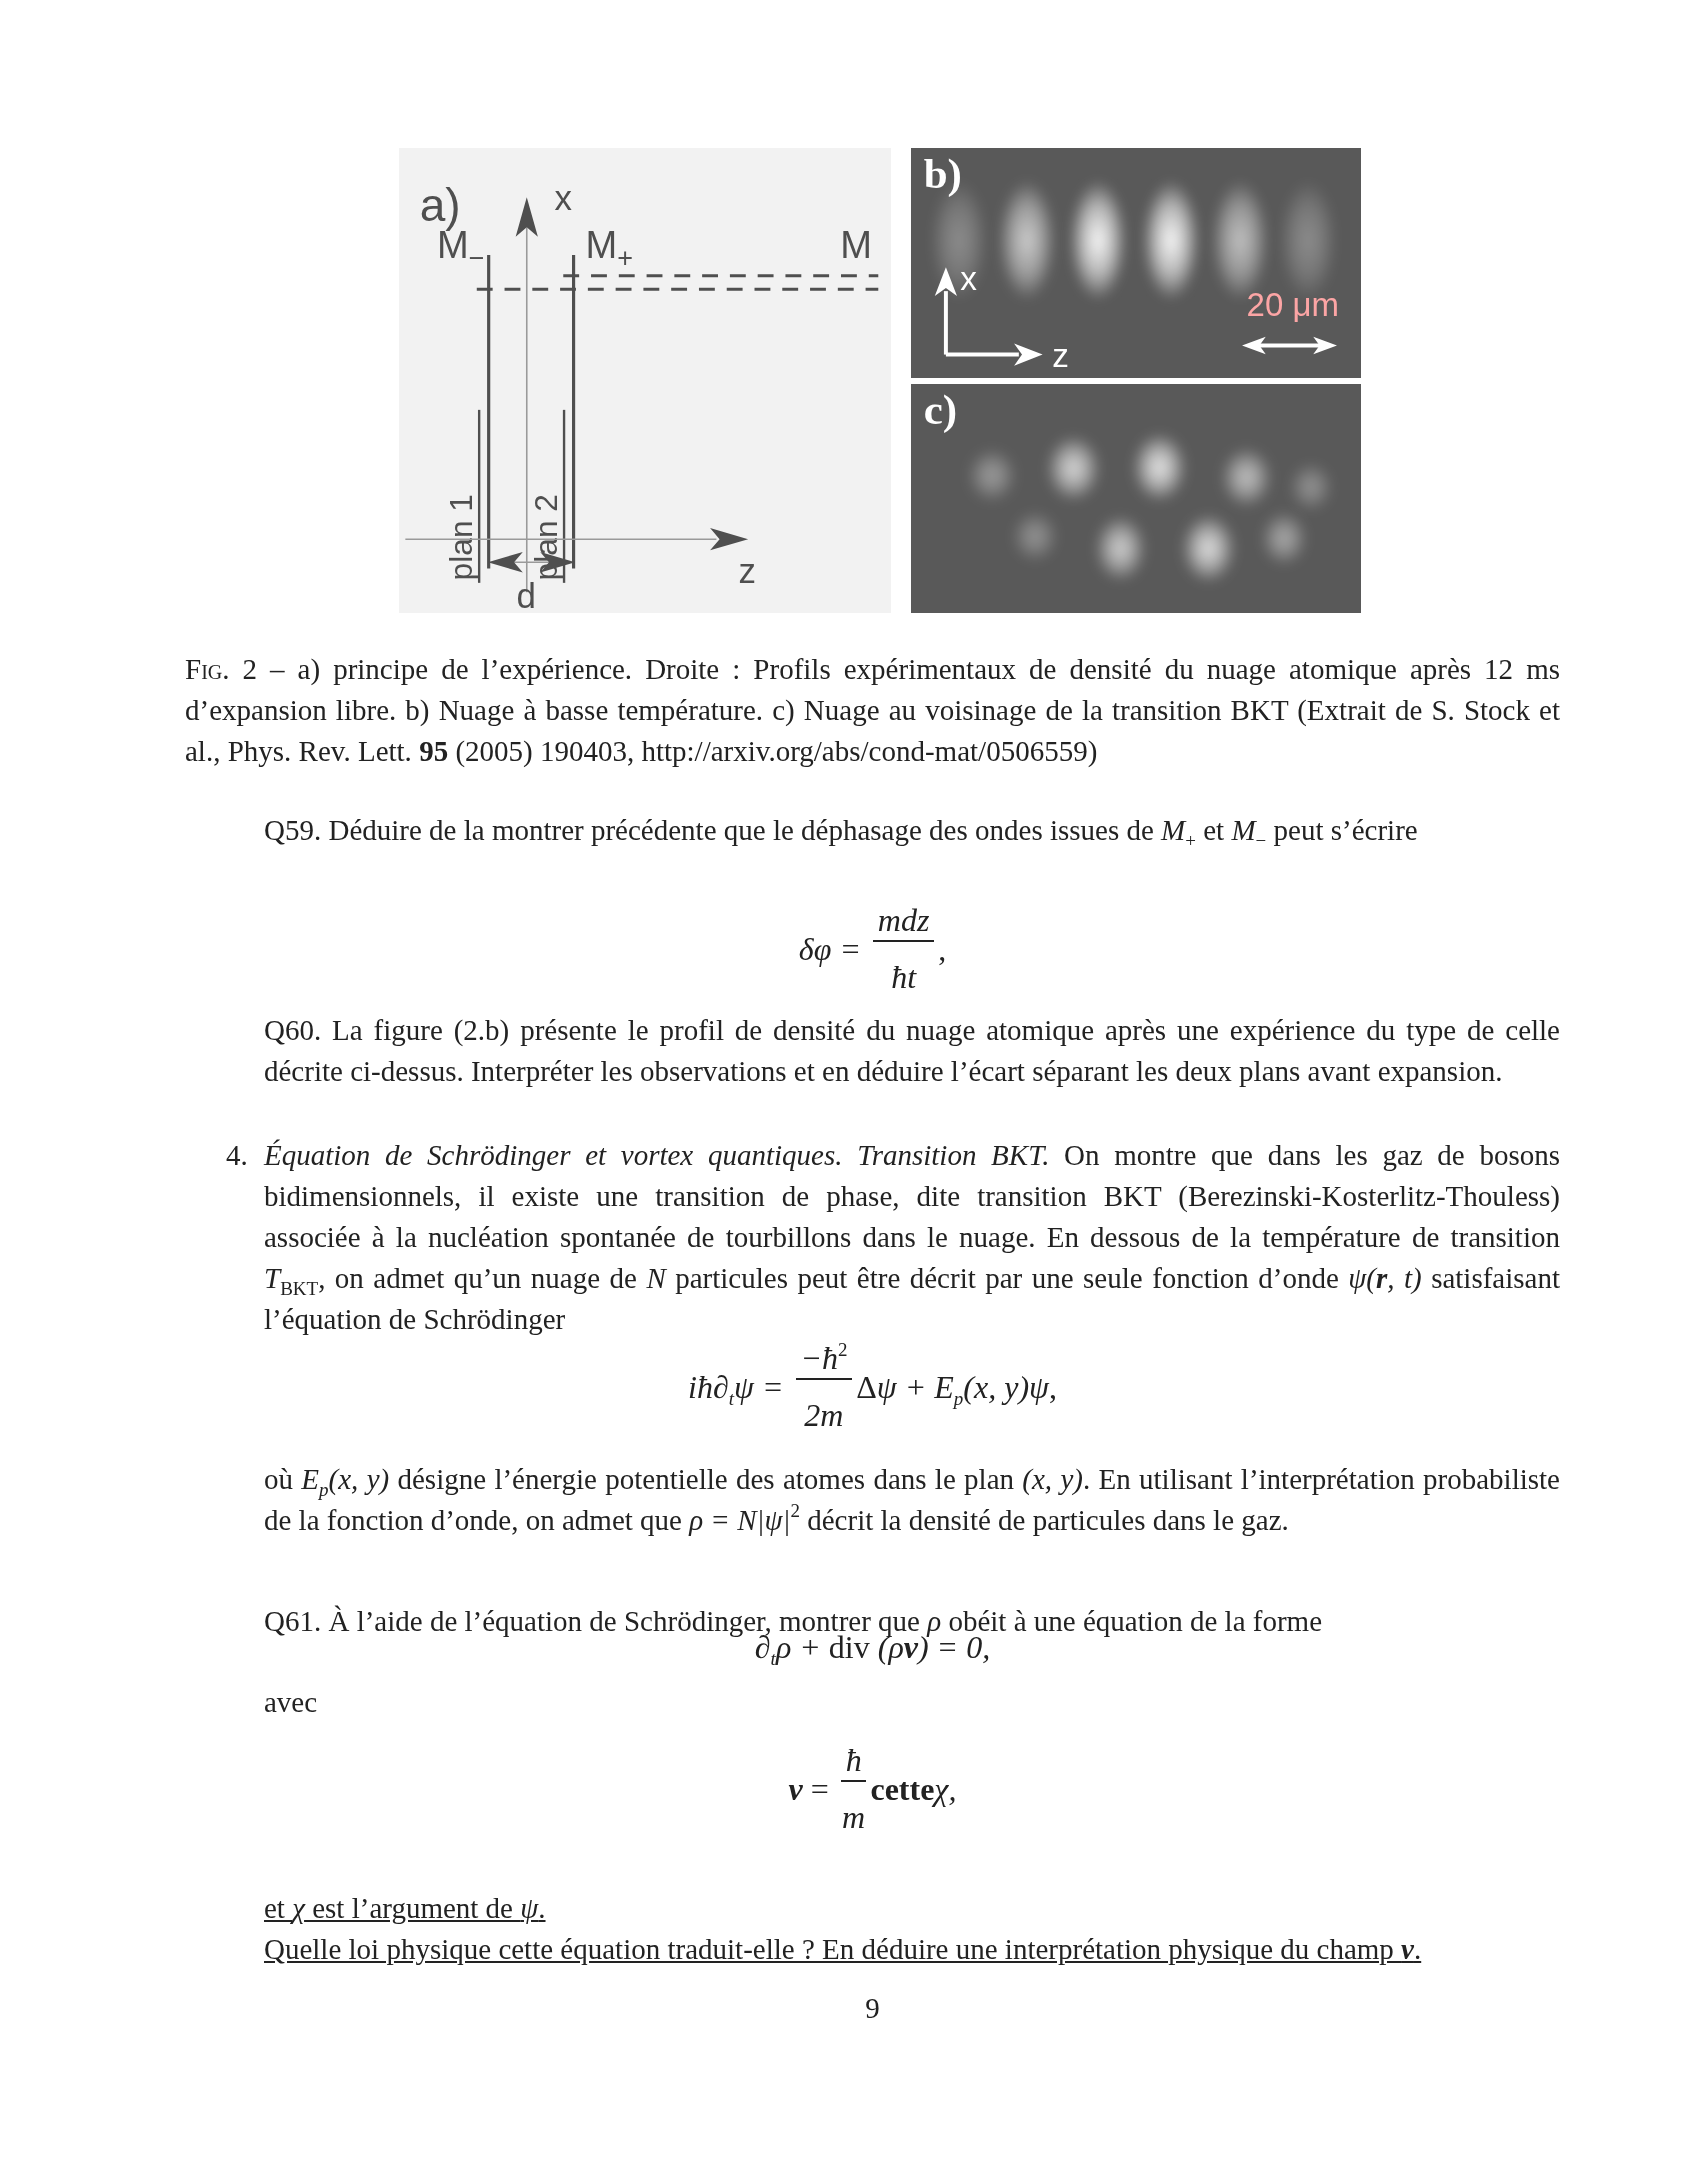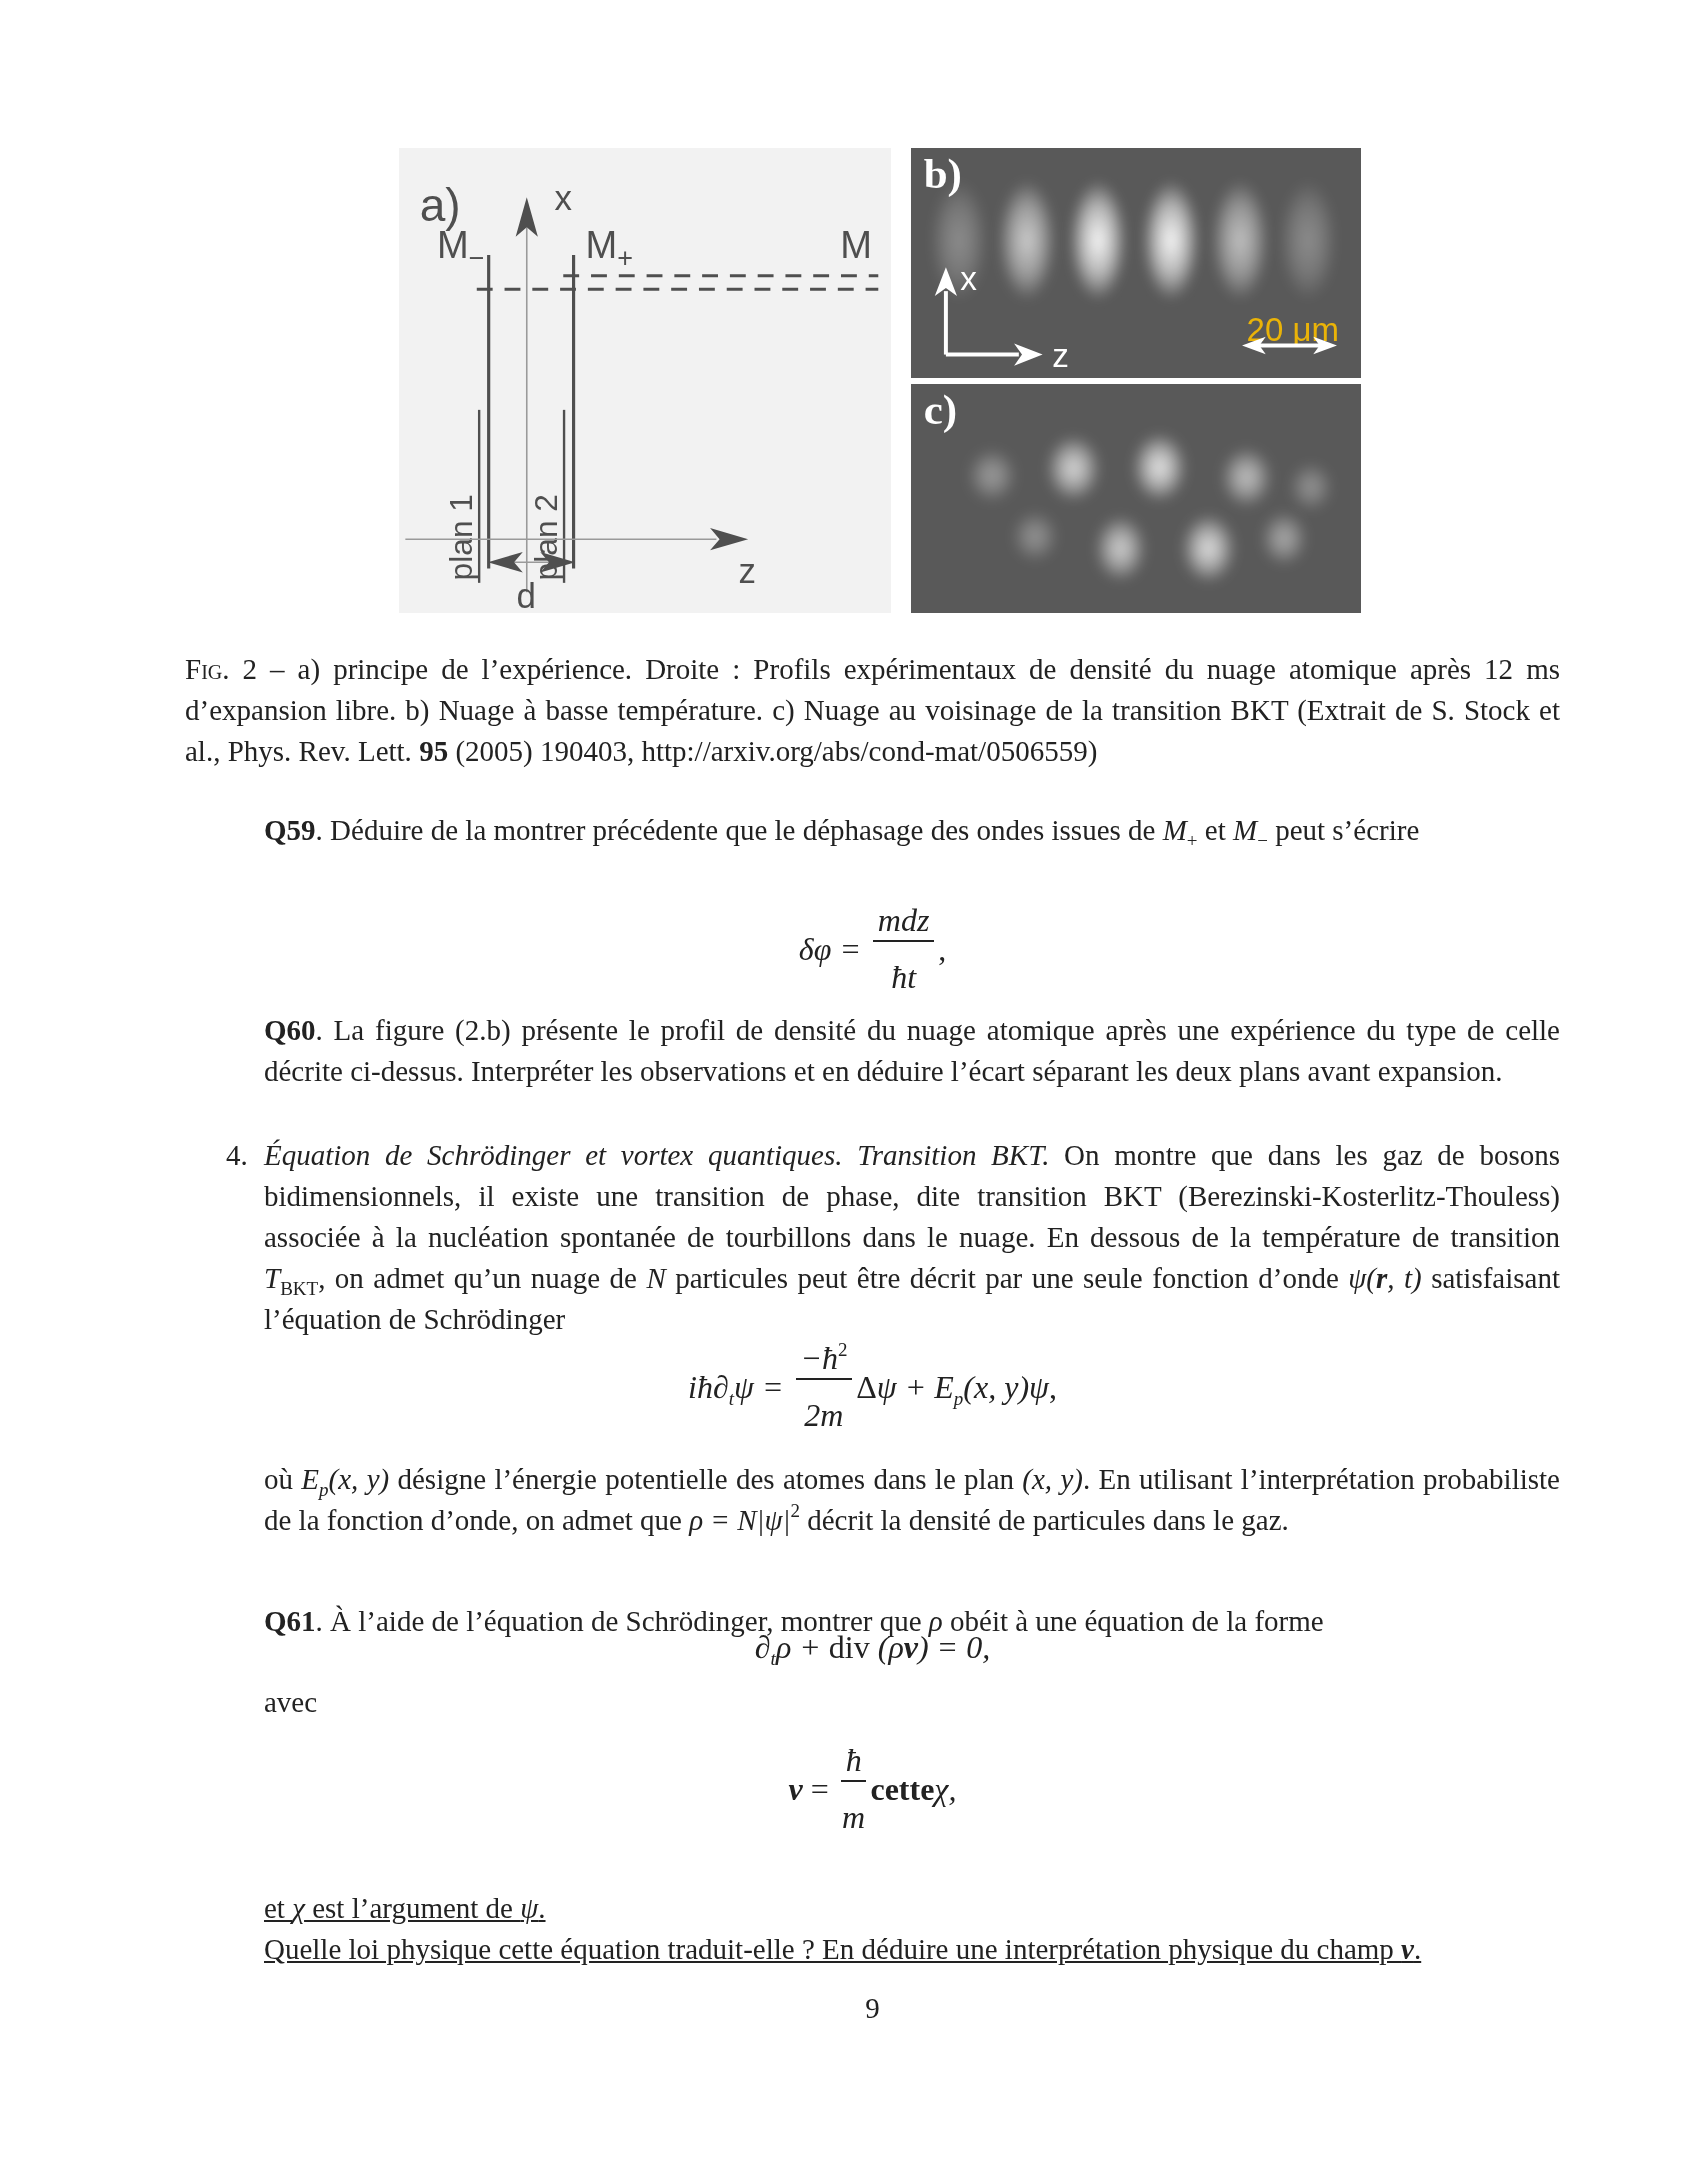--- a/index.html
+++ b/index.html
@@ -7,21 +7,21 @@
     position:relative;
     width:1687px;height:2183px;
     background:#ffffff;
     font-family:"Liberation Serif","DejaVu Serif",serif;
     color:#222222;
     font-size:29px;line-height:41px;
     overflow:hidden;
   }
   .abs{position:absolute;}
   .just{text-align:justify;}
-  .qlabel{font-weight:bold;margin-top:44px;}
+  .qlabel{font-weight:normal;margin-top:44px;}
   .mi{font-style:italic;}
   .mbi{font-style:italic;font-weight:bold;}
   .mbold{font-weight:bold;}
   .sc{font-variant:small-caps;}
   .sub{font-size:19px;vertical-align:-7.1px;line-height:0;}
   .sup{font-size:19px;vertical-align:12.7px;line-height:0;}
 
   
   .eq{width:1375px;text-align:center;font-size:32px;line-height:37px;}
   .frac{display:inline-flex;flex-direction:column;vertical-align:middle;text-align:center;margin:0 4px;position:relative;top:-3.2px;}
@@ -33,21 +33,21 @@
   .panel-a{width:492px;height:465px;background:#f2f2f2;}
   .panels-right{width:450px;display:flex;flex-direction:column;}
   .panel-img{position:relative;width:450px;background:#595959;overflow:hidden;}
   .panel-b{height:230px;margin-bottom:6.4px;}
   .panel-c{height:229px;}
   .img-label{position:absolute;left:12.7px;top:4.8px;color:#ffffff;font-weight:bold;font-size:43px;font-family:"Liberation Serif",serif;}
   .fringe{position:absolute;top:9.5px;height:183px;width:76px;filter:blur(5.6px);
     background:radial-gradient(ellipse 52% 46% at 50% 45%, rgba(255,255,255,0.98) 0%, rgba(255,255,255,0.55) 42%, rgba(255,255,255,0) 72%);}
   .blob{position:absolute;filter:blur(6.4px);
     background:radial-gradient(ellipse 50% 50% at 50% 50%, rgba(255,255,255,0.95) 0%, rgba(255,255,255,0.45) 48%, rgba(255,255,255,0) 75%);}
-  .scale-label{position:absolute;right:22px;top:165px;color:#eab308;font-family:"Liberation Sans",sans-serif;font-size:33px;line-height:33px;}
+  .scale-label{position:absolute;right:22px;top:140px;color:#fca5a5;font-family:"Liberation Sans",sans-serif;font-size:33px;line-height:33px;}
   .fig-sans{font-family:"Liberation Sans",sans-serif;}
 
   .turn{font-weight:bold;font-size:32px;text-align:right;}
   .pagenum{text-align:center;}
 </style>
 </head>
 <body>
 
 <div class="page">
 

